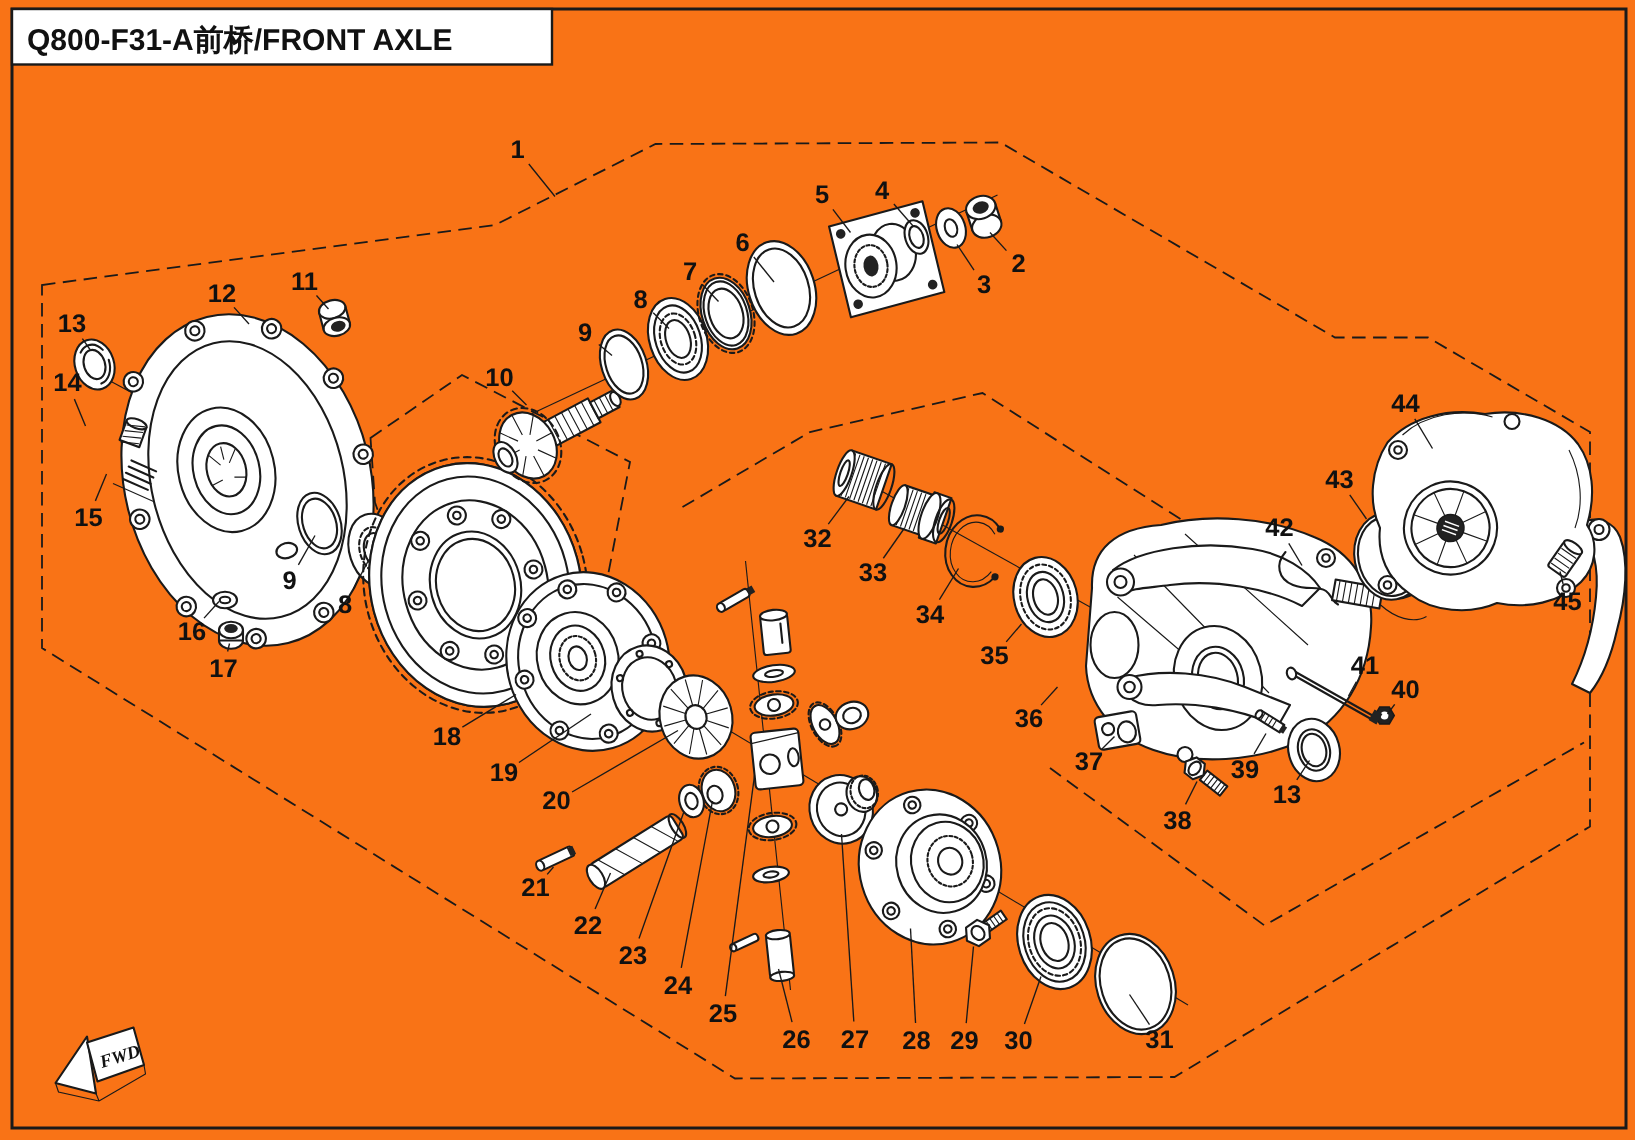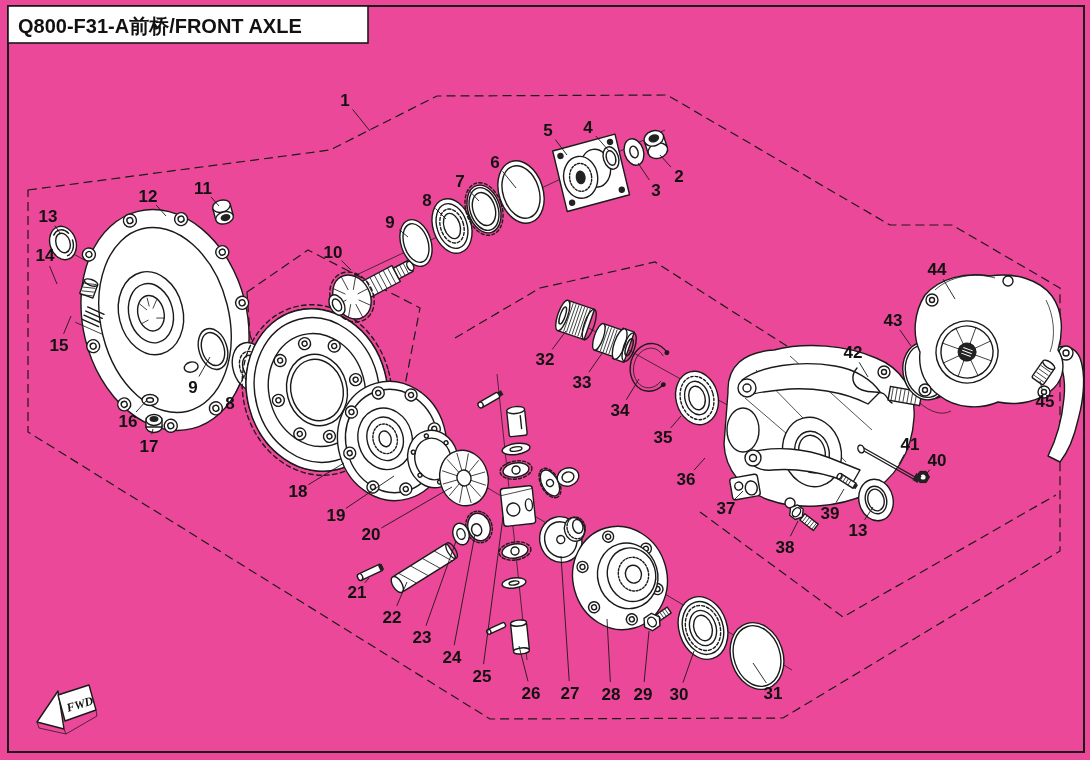--- a/index.html
+++ b/index.html
@@ -1,16 +1,16 @@
 <!DOCTYPE html>
 <html><head>
 <meta charset="utf-8">
 <style>
   html,body{margin:0;padding:0;background:#ffffff;}
-  .stage{position:relative;width:1090px;height:760px;background:#ec4899;overflow:hidden;
+  .stage{position:relative;width:1090px;height:760px;background:#f97316;overflow:hidden;
          font-family:"Liberation Sans",sans-serif;}
   svg{display:block;}
   .ln{fill:none;stroke:#1a1a1a;stroke-width:1.4;stroke-linecap:round;stroke-linejoin:round;}
   .fw{fill:#ffffff;stroke:#1a1a1a;stroke-width:1.4;stroke-linecap:round;stroke-linejoin:round;}
   .thin{fill:none;stroke:#1a1a1a;stroke-width:.75;}
   .dash{fill:none;stroke:#1a1a1a;stroke-width:1.2;stroke-dasharray:9 5;}
   .lbl{font:700 17px "Liberation Sans",sans-serif;fill:#111;}
   .ttl{font:700 20px "Liberation Sans",sans-serif;fill:#111;}
   .fwdt{font:italic 700 12px "Liberation Serif",serif;fill:#111;}
   .leader{stroke:#1a1a1a;stroke-width:.9;fill:none;}

